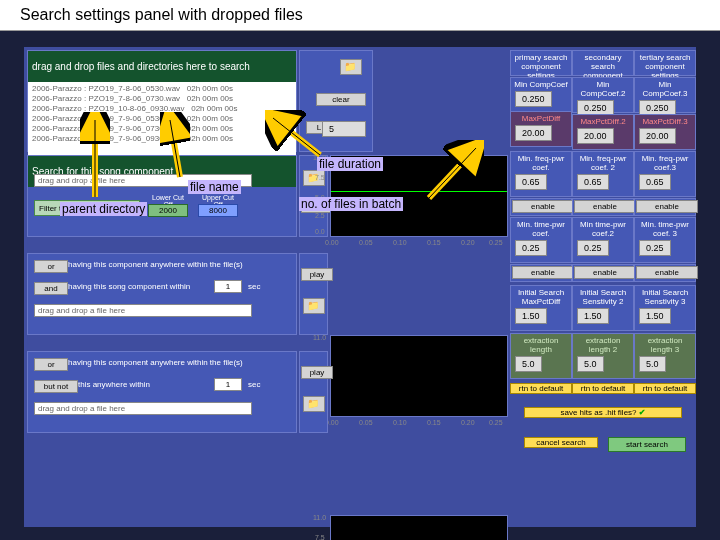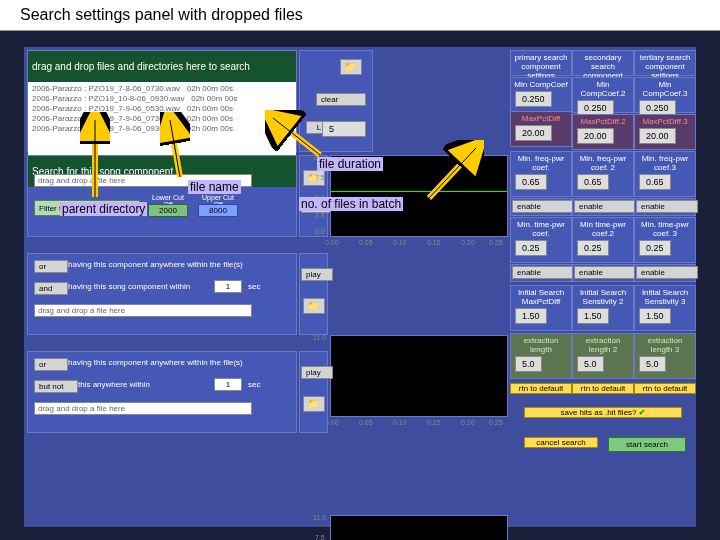--- a/index.html
+++ b/index.html
@@ -1,21 +1,21 @@
 <!DOCTYPE html>
 <html><head>
 <meta charset="utf-8">
 <style>
 body{margin:0;padding:0;width:720px;height:540px;background:#1a1f3a;font-family:Arial,sans-serif;font-size:9px;color:#000;overflow:hidden}
 .title{color:#000;background:#fff;font-size:16px;padding:6px 12px 6px 20px;border-bottom:1px solid #999;position:absolute;top:0;left:0;right:0;font-style:normal}
 .main{position:absolute;top:47px;left:24px;width:672px;height:480px;background:#3f4d9f}
 .pane{position:absolute;background:#4558b5;border:1px solid #6a78c8}
 .filelist{background:#fff;color:#666;font-size:8px;line-height:10px;overflow:hidden}
 .header-bar{background:#14532d;color:#fff;font-size:10px;padding:10px 4px}
-.btn{background:#d4d4d4;border:1px solid #888;font-size:8px;padding:1px 4px;display:inline-block}
+.btn{background:#d4d4d4;border:1px solid #888;font-size:8px;padding:1px 4px;text-align:center;display:inline-block}
 .btn-folder{width:20px;height:14px;background:#d4d4d4;border:1px solid #888;display:inline-block;font-size:10px;text-align:center;line-height:14px}
 .small-input{background:#fff;border:1px solid #888;font-size:8px;padding:1px 3px;color:#666;display:inline-block}
 .num-box{background:#ddd;border:1px solid #888;color:#000;font-size:9px;padding:2px 6px;text-align:left;display:inline-block}
 .lbl{color:#fff;font-size:8px}
 .lbl-g{color:#bfc9e8;font-size:8px}
 .col-hdr{color:#fff;font-size:8px;text-align:center;padding:2px;line-height:9px}
 .graph{background:#000;position:relative}
 .graph-axis{color:#888;font-size:7px;position:absolute}
 .green-line{border-top:1px solid #0f0;position:absolute;left:0;right:0}
 .yellow-btn{background:#ffdd55;border:1px solid #aa8800;font-size:8px;padding:0;text-align:center}
@@ -29,20 +29,21 @@
 </head>
 <body>
 
 <div class="title">Search settings panel with dropped files</div>
 
 <div class="main">
 
   <div class="pane" style="left:3px;top:3px;width:268px;height:100px">
     <div class="header-bar">drag and drop files and directories here to search</div>
     <div class="filelist" style="height:72px;padding:2px 4px">
+      <div><span>2006-Parazzo</span> : <span>PZO19_7-8-06_0530.wav</span> &nbsp; <span>02h 00m 00s</span></div>
       <div><span>2006-Parazzo</span> : <span>PZO19_7-8-06_0730.wav</span> &nbsp; <span>02h 00m 00s</span></div>
       <div><span>2006-Parazzo</span> : <span>PZO19_10-8-06_0930.wav</span> &nbsp; <span>02h 00m 00s</span></div>
       <div><span>2006-Parazzo</span> : <span>PZO19_7-9-06_0530.wav</span> &nbsp; <span>02h 00m 00s</span></div>
       <div><span>2006-Parazzo</span> : <span>PZO19_7-9-06_0730.wav</span> &nbsp; <span>02h 00m 00s</span></div>
       <div><span>2006-Parazzo</span> : <span>PZO19_7-9-06_0930.wav</span> &nbsp; <span>02h 00m 00s</span></div>
     </div>
   </div>
 
   <div class="pane" style="left:275px;top:3px;width:72px;height:100px">
     <div style="position:absolute;top:8px;left:40px" class="btn-folder">📁</div>

